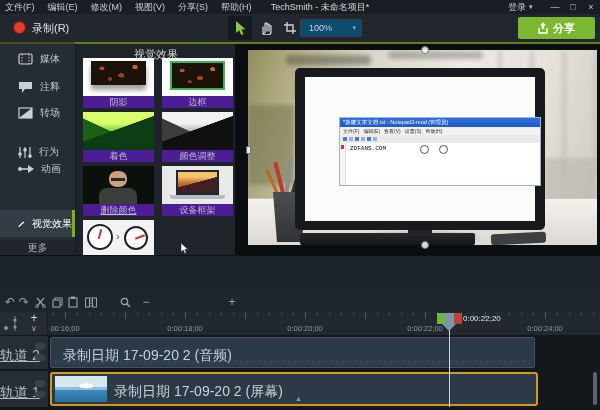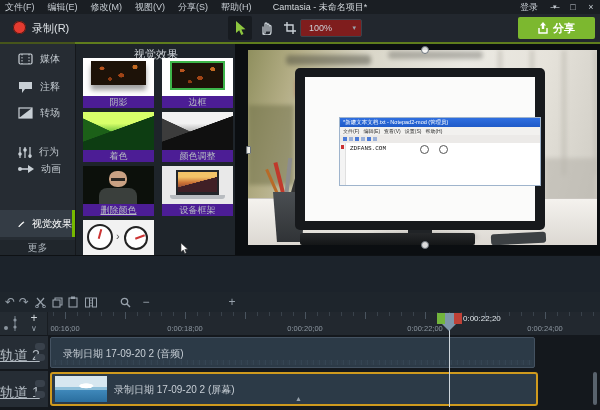--- a/index.html
+++ b/index.html
@@ -6,29 +6,29 @@
   html,body { background:#000; }
   body { font-family:"Liberation Sans","DejaVu Sans",sans-serif; }
   #win { position:relative; width:600px; height:410px; background:#15191d; overflow:hidden; color:#c9ced4; }
   .abs { position:absolute; }
 
   
   #titlebar { left:0; top:0; width:600px; height:14px; background:#1a1e23; }
   .menu-item { font-size:9px; color:#c6ccd2; line-height:14px; margin-right:13px; }
   #win-title { font-size:9px; color:#d4d9dd; line-height:14px; white-space:nowrap; }
   .winbtn { font-size:9px; color:#c6ccd2; line-height:14px; width:18px; text-align:center; }
-  #login { font-size:9px; color:#c6ccd2; line-height:14px;margin-left:12px; }
+  #login { font-size:9px; color:#c6ccd2; line-height:14px; }
 
   
   #toolbar { left:0; top:14px; width:600px; height:28px; background:#22272e; }
   #record-dot { left:9px; top:7px; width:13px; height:13px; border-radius:50%; background:#e43b30; box-shadow:0 0 0 1px #511712 inset; }
   #record-label { left:28px; top:0; height:28px; line-height:28px; font-size:11px; color:#dde2e6; }
   .toolbox { top:2px; width:24px; height:24px; border-radius:2px; display:flex; align-items:center; justify-content:center; }
   .toolbox.pressed { background:#171b20; }
-  #zoom-select { left:300px; top:5px; width:62px; height:18px; background:#7f1d1d; border:1px solid #3a424b; border-radius:2px; font-size:9px; color:#ccd2d8; line-height:16px; padding-left:8px; }
+  #zoom-select { left:300px; top:5px; width:62px; height:18px; background:#0c4a6e; border:1px solid #3a424b; border-radius:2px; font-size:9px; color:#ccd2d8; line-height:16px; padding-left:8px; }
   #zoom-caret { right:5px; top:0; line-height:16px; font-size:7px; color:#9aa3ad; }
   #share-btn { left:518px; top:3px; width:77px; height:22px; background:#7cb82f; border-radius:2px; display:flex; align-items:center; justify-content:center; gap:5px; }
   #share-btn span { color:#fff; font-size:11px; font-weight:bold; }
   #accent-line { left:0; top:42px; width:600px; height:2px; background:linear-gradient(90deg,#46551b 0 75px,#5f7d1d 75px); }
 
   
   #sidebar { left:0; top:44px; width:75px; height:211px; background:#262c33; }
   .side-item { left:0; width:75px; height:26px; display:flex; align-items:center; gap:7px; padding-left:18px; }
   .side-item .lbl { font-size:10px; color:#c3cad0; white-space:nowrap; }
   .side-item.sel { background:#343c45; border-right:3px solid #76b900; }
@@ -97,21 +97,21 @@
         repeating-linear-gradient(90deg,#39424b 0 1px, transparent 1px 12px);
       background-size:100% 7px,100% 4px; background-repeat:no-repeat; background-position:17px 0,5px 0; }
   .ruler-lbl { top:12px; font-size:7.5px; color:#8d97a1; transform:translateX(-50%); white-space:nowrap; }
 
   
   #tracks { left:0; top:335px; width:600px; height:75px; background:#14181d; }
   .trk-head { left:0; width:48px; background:#262d35; }
   .trk-name { position:absolute; left:0; font-size:14px; color:#b3bbc3;text-decoration:underline; }
   .trk-pill { position:absolute; left:35px; width:10px; height:7px; background:#39414b; border-radius:3px; }
   .clip { background:#2c3a47; border:1px solid #445261; border-radius:2px; }
-  .clip-label { position:absolute; left:12px; font-size:10px; color:#c8cfd6; white-space:nowrap;text-align:center; }
+  .clip-label { position:absolute; left:12px; font-size:14px; color:#c8cfd6; white-space:nowrap;text-align:center; }
   #wave { position:absolute; left:2px; bottom:2px; right:2px; height:5px; opacity:.7;
       background:repeating-linear-gradient(90deg,#44566633 0 2px,#52687c55 2px 3px,#3a4a5833 3px 6px); }
   #clip1 { border:2px solid #cf9a1e; border-radius:3px; }
   #clip1-thumb { position:absolute; left:3px; top:2px; width:52px; height:26px;
       background:
         radial-gradient(14px 5px at 60% 38%, #fff 0 45%, transparent 55%),
         linear-gradient(180deg,#d7e7f0 0 44%,#8fc0da 44% 54%,#3f88ba 54%,#2a6e9e 100%); }
   #playhead-line { left:449px; top:318px; width:1px; height:89px; background:#cfd6dc; }
   #ph-green { left:437px; top:313px; width:8px; height:11px; background:#72b53c; }
   #ph-slate { left:445px; top:313px; width:9px; height:11px; background:#7e96aa; }
@@ -128,21 +128,21 @@
 
   <div class="abs" id="titlebar">
     <div class="abs" style="left:5px;top:0;display:flex;">
       <span class="menu-item">文件(F)</span>
       <span class="menu-item">编辑(E)</span>
       <span class="menu-item">修改(M)</span>
       <span class="menu-item">视图(V)</span>
       <span class="menu-item">分享(S)</span>
       <span class="menu-item">帮助(H)</span>
     </div>
-    <span class="abs" id="win-title" style="left:320px;transform:translateX(-50%);">Camtasia - 未命名项目*</span>
+    <span class="abs" id="win-title" style="left:320px;transform:translateX(-50%);">TechSmith - 未命名项目*</span>
     <div class="abs" style="left:508px;top:0;display:flex;gap:3px;">
       <span id="login">登录</span>
       <span id="login" style="font-size:7px;">▾</span>
     </div>
     <div class="abs" style="left:546px;top:0;display:flex;">
       <span class="winbtn">—</span>
       <span class="winbtn">□</span>
       <span class="winbtn">×</span>
     </div>
   </div>

